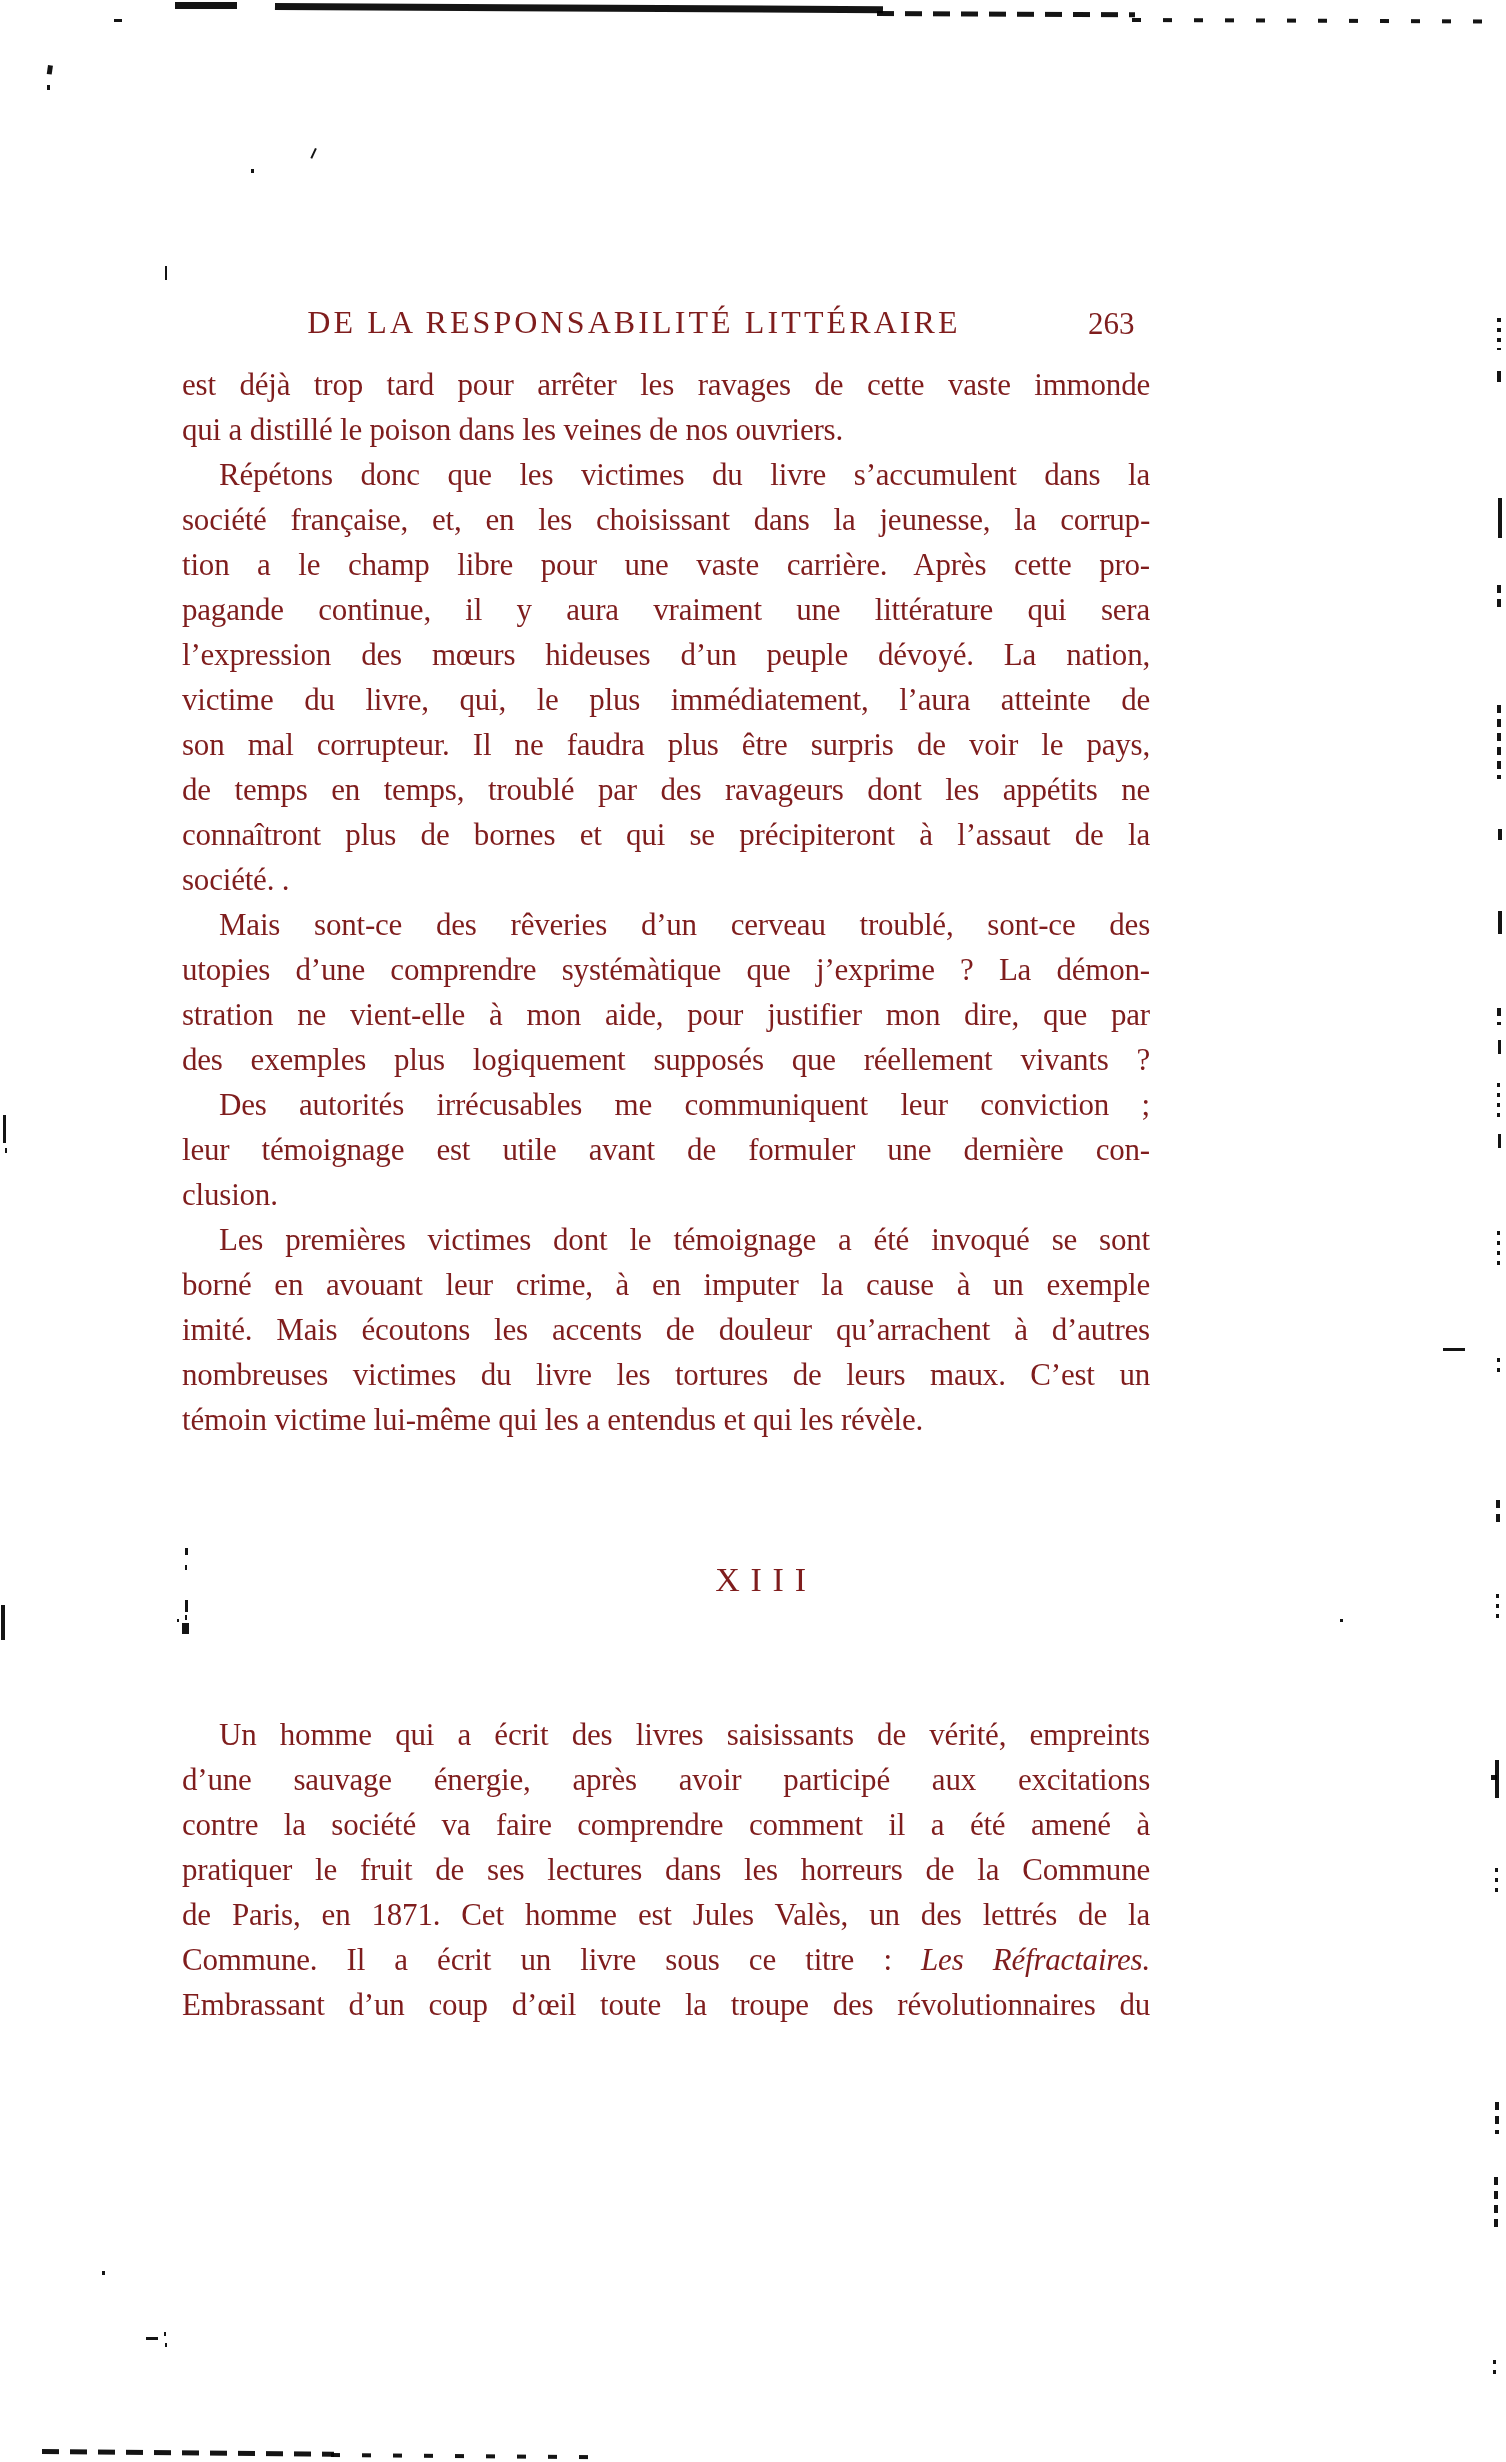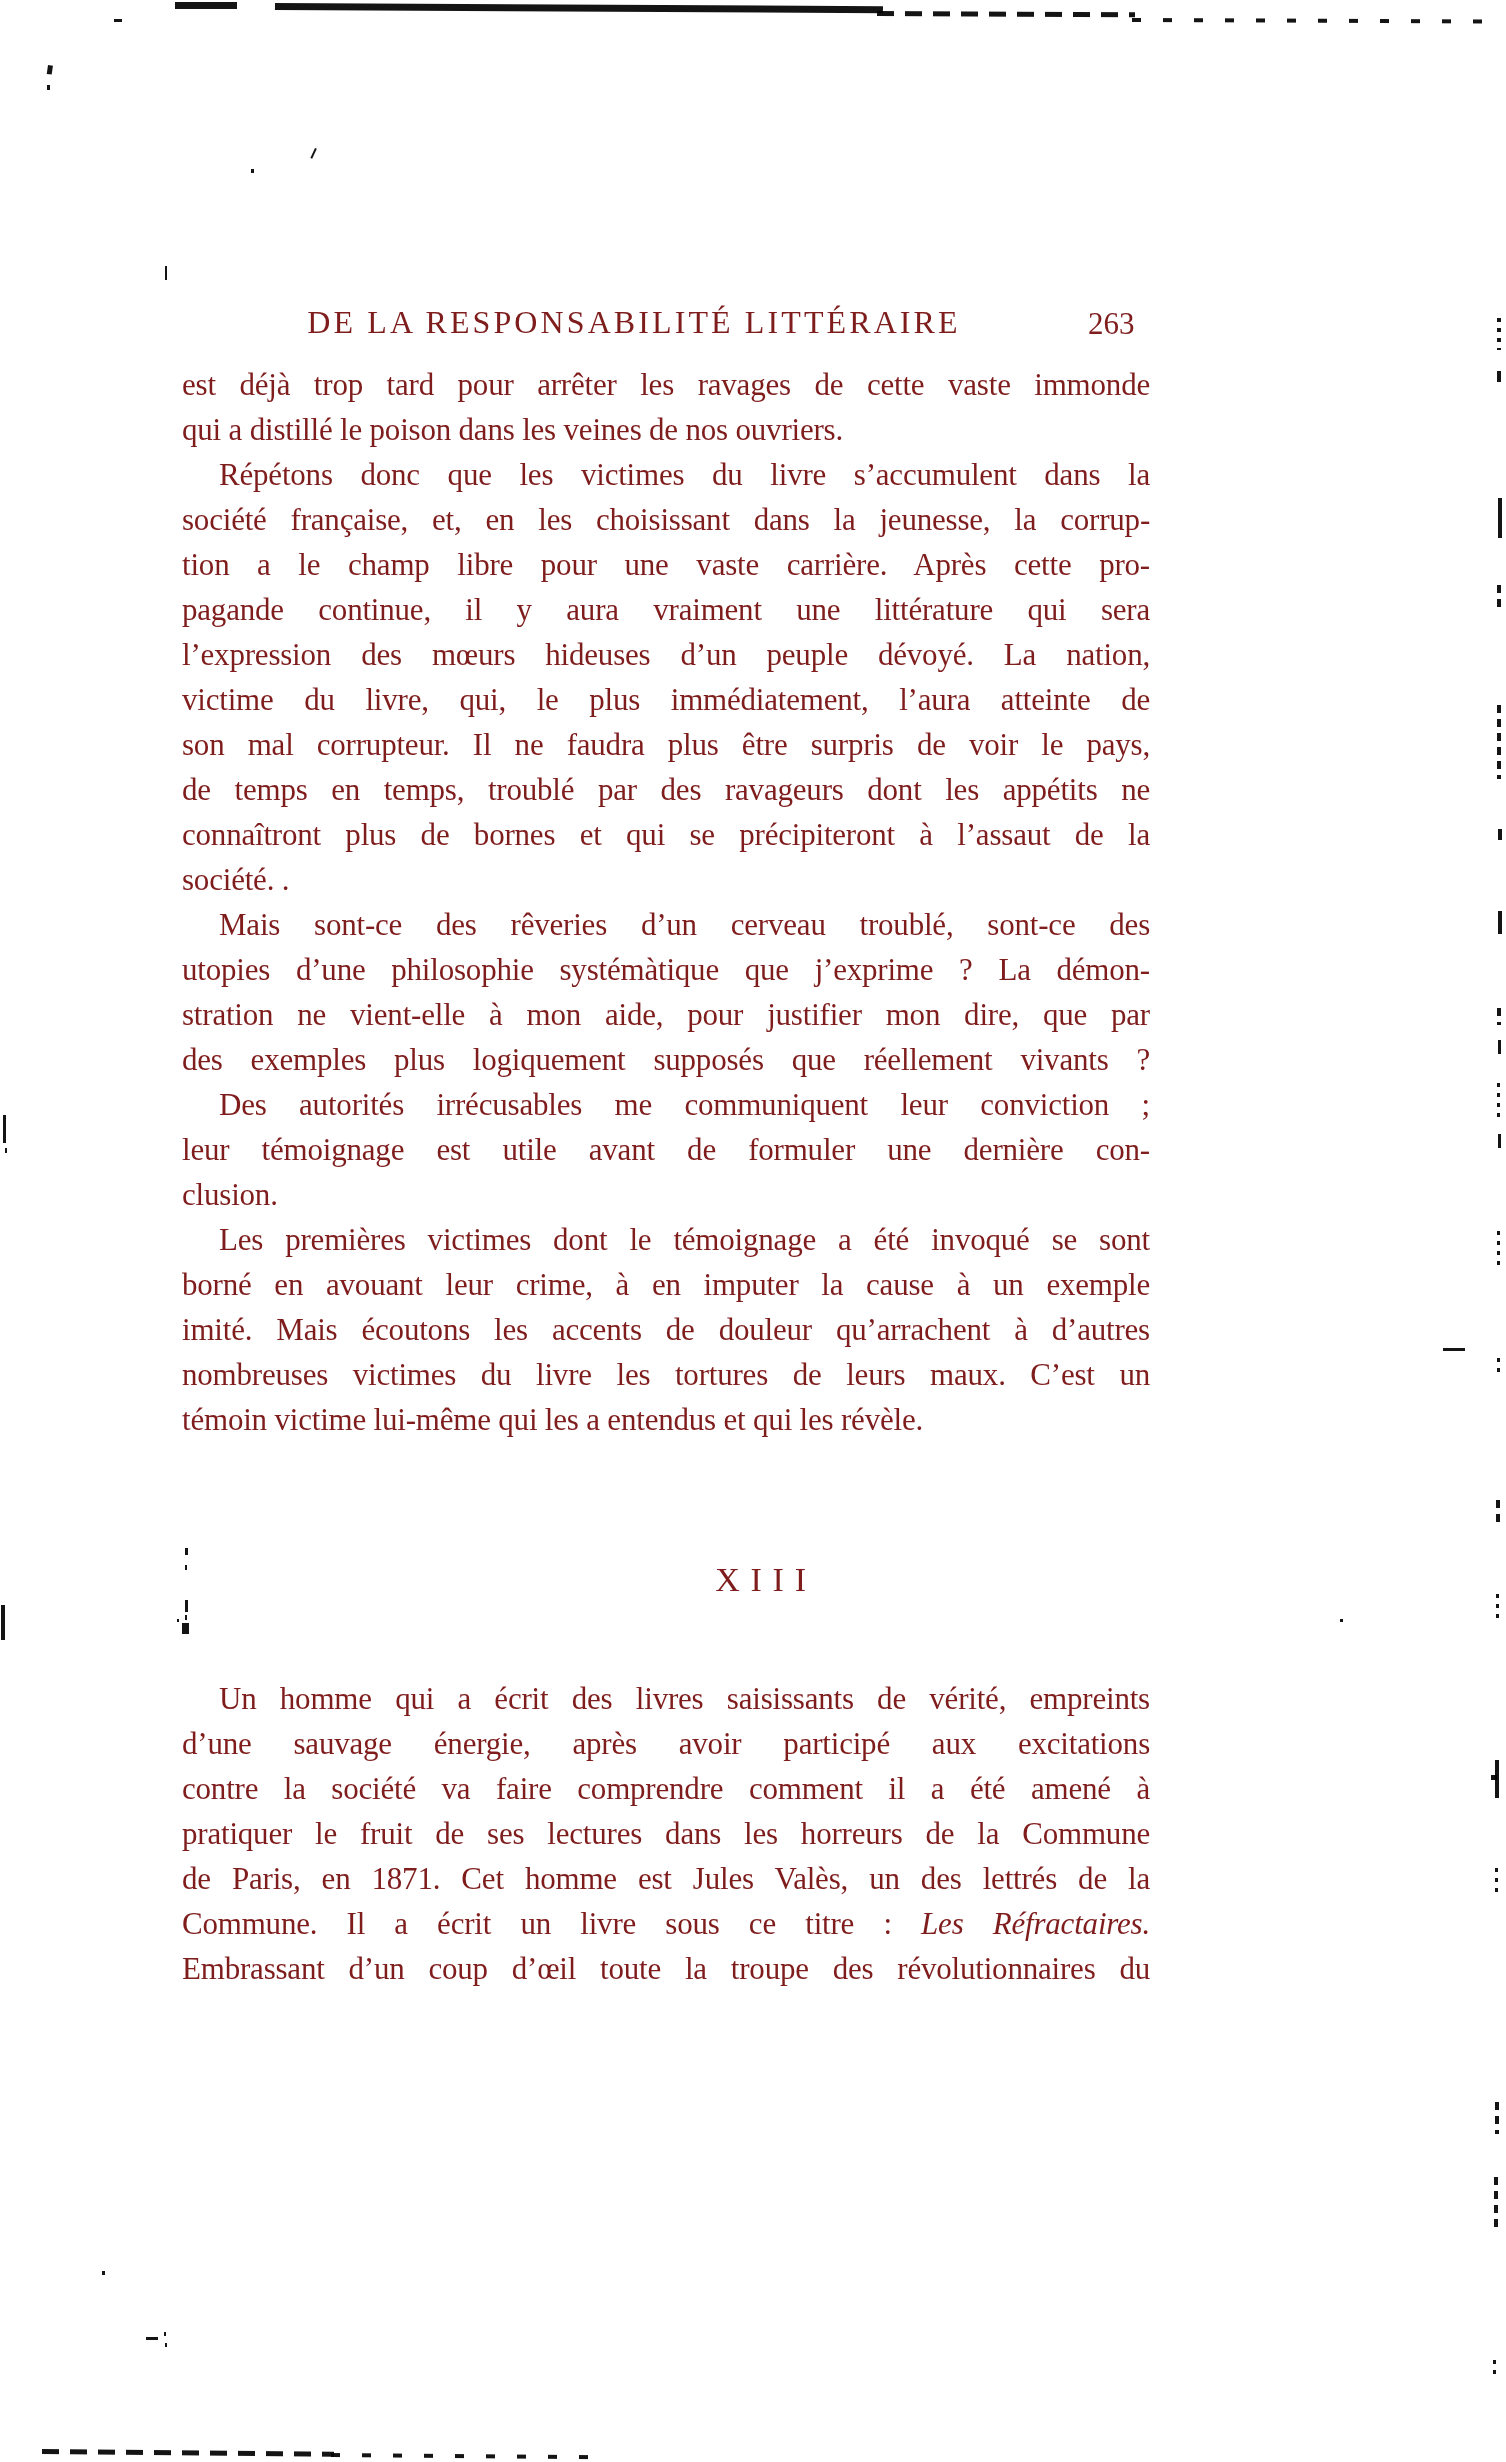--- a/index.html
+++ b/index.html
@@ -29,21 +29,21 @@
     letter-spacing:-0.2px;
     text-align:justify;
     text-align-last:justify;
     overflow:hidden;
   }
   .line.no-just{text-align-last:left;}
   .line.indent{text-indent:37px;}
   .italic{font-style:italic;}
   .section-heading{
     position:relative;left:100px;
-    margin-top:115px;margin-bottom:74px;
+    margin-top:115px;margin-bottom:110px;
     height:45px;
     font-size:34px;line-height:45px;
     letter-spacing:10.8px;
     text-align:center;
   }
   
   .art{position:absolute;background:#000;opacity:.92;transform-origin:left top;}
   .art.dash-v{background:repeating-linear-gradient(180deg,#000 0 7.7px,transparent 7.7px 14px);}
   .art.dot-v{background:repeating-linear-gradient(180deg,#000 0 3.8px,transparent 3.8px 10px);}
   .art.dash-h{background:repeating-linear-gradient(90deg,#000 0 17px,transparent 17px 28px);}
@@ -70,21 +70,21 @@
         <div class="line"><span>pagande continue, il y aura vraiment une littérature qui sera</span></div>
         <div class="line"><span>l’expression des mœurs hideuses d’un peuple dévoyé. La nation,</span></div>
         <div class="line"><span>victime du livre, qui, le plus immédiatement, l’aura atteinte de</span></div>
         <div class="line"><span>son mal corrupteur. Il ne faudra plus être surpris de voir le pays,</span></div>
         <div class="line"><span>de temps en temps, troublé par des ravageurs dont les appétits ne</span></div>
         <div class="line"><span>connaîtront plus de bornes et qui se précipiteront à l’assaut de la</span></div>
         <div class="line no-just"><span>société. .</span></div>
       </div>
       <div class="paragraph">
         <div class="line indent"><span>Mais sont-ce des rêveries d’un cerveau troublé, sont-ce des</span></div>
-        <div class="line"><span>utopies d’une philosophie systémàtique que j’exprime ? La démon-</span></div>
+        <div class="line"><span>utopies d’une comprendre systémàtique que j’exprime ? La démon-</span></div>
         <div class="line"><span>stration ne vient-elle à mon aide, pour justifier mon dire, que par</span></div>
         <div class="line"><span>des exemples plus logiquement supposés que réellement vivants ?</span></div>
       </div>
       <div class="paragraph">
         <div class="line indent"><span>Des autorités irrécusables me communiquent leur conviction ;</span></div>
         <div class="line"><span>leur témoignage est utile avant de formuler une dernière con-</span></div>
         <div class="line no-just"><span>clusion.</span></div>
       </div>
       <div class="paragraph">
         <div class="line indent"><span>Les premières victimes dont le témoignage a été invoqué se sont</span></div>

